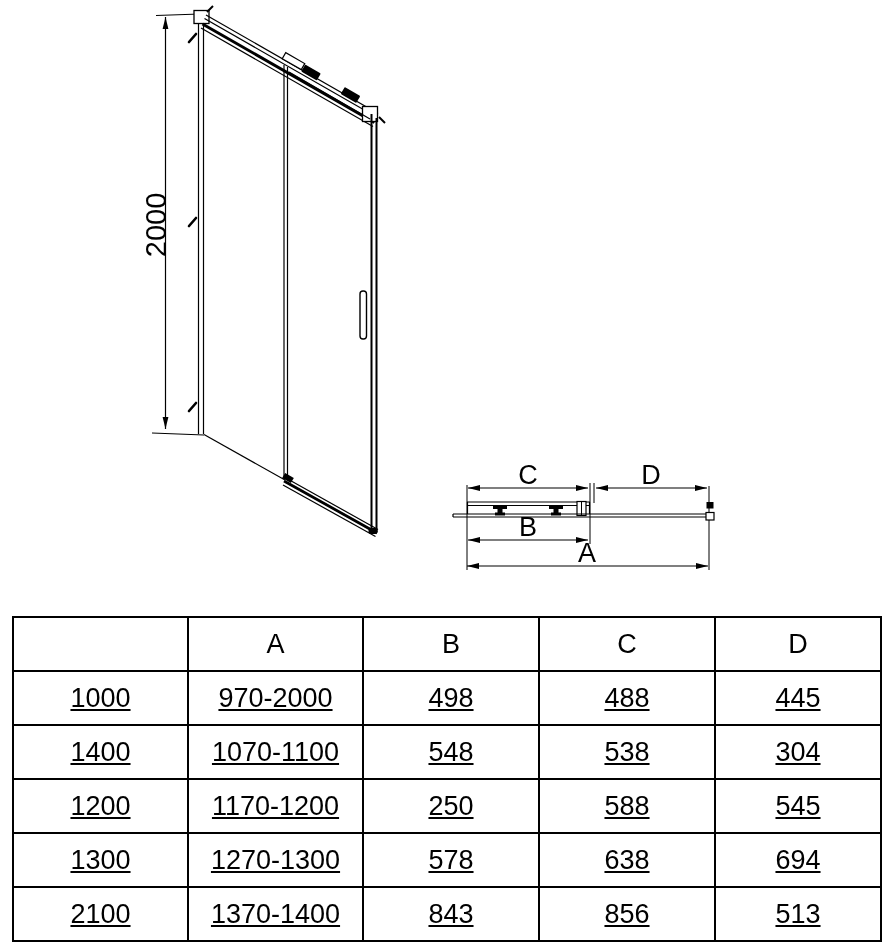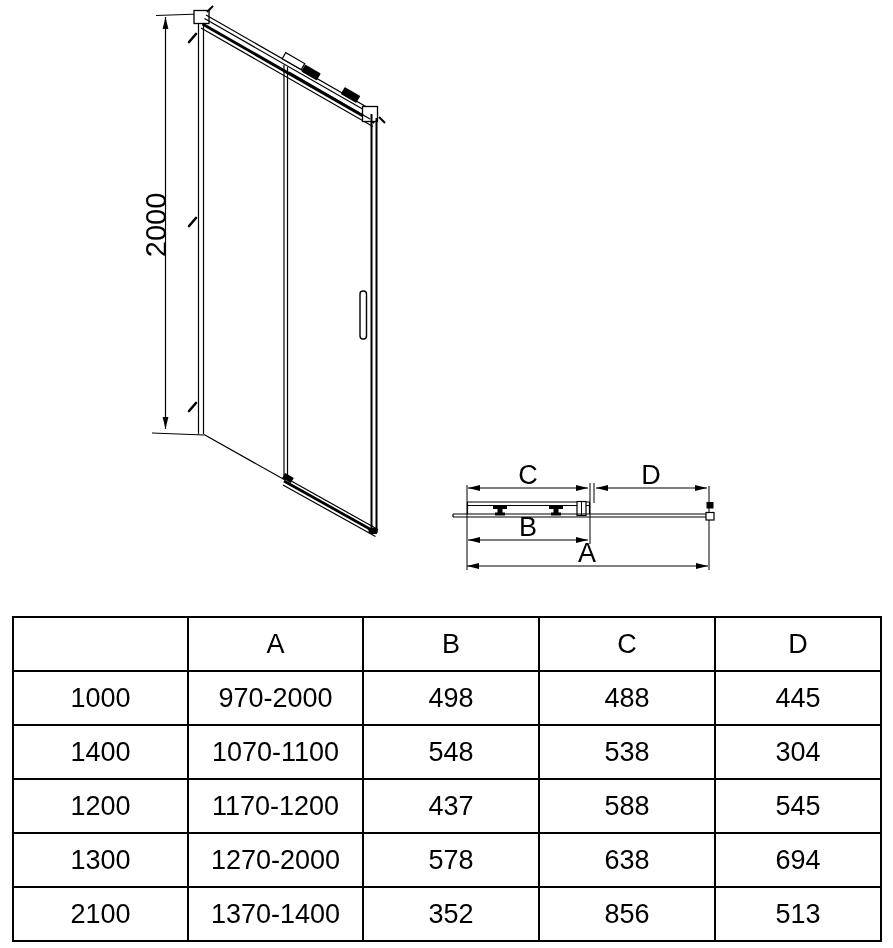--- a/index.html
+++ b/index.html
@@ -26,21 +26,21 @@
   table.size-table th, table.size-table td{
     border:2px solid #000;
     text-align:center;
     vertical-align:middle;
     font-weight:normal;
     padding:0;
     overflow:hidden;
     white-space:nowrap;
   }
   table.size-table thead th{height:52px;}
-  table.size-table tbody td{height:52px;}
+  table.size-table tbody td{height:52px;text-decoration:underline;}
 </style>
 </head>
 <body>
 
 <div id="stage">
 
   <svg id="drawing" width="893" height="616" viewBox="0 0 893 616">
     <defs>
       <marker id="arr" markerWidth="14" markerHeight="9" refX="13" refY="4.5" orient="auto-start-reverse" markerUnits="userSpaceOnUse">
         <path d="M13,4.5 L1,1.6 L1,7.4 z" fill="#000"></path>
@@ -202,34 +202,34 @@
         <tr>
           <td>1400</td>
           <td>1070-1100</td>
           <td>548</td>
           <td>538</td>
           <td>304</td>
         </tr>
         <tr>
           <td>1200</td>
           <td>1170-1200</td>
-          <td>437</td>
+          <td>250</td>
           <td>588</td>
           <td>545</td>
         </tr>
         <tr>
           <td>1300</td>
-          <td>1270-2000</td>
+          <td>1270-1300</td>
           <td>578</td>
           <td>638</td>
           <td>694</td>
         </tr>
         <tr>
           <td>2100</td>
           <td>1370-1400</td>
-          <td>352</td>
+          <td>843</td>
           <td>856</td>
           <td>513</td>
         </tr>
       </tbody>
   </table>
 
 </div>
 
 </body></html>

